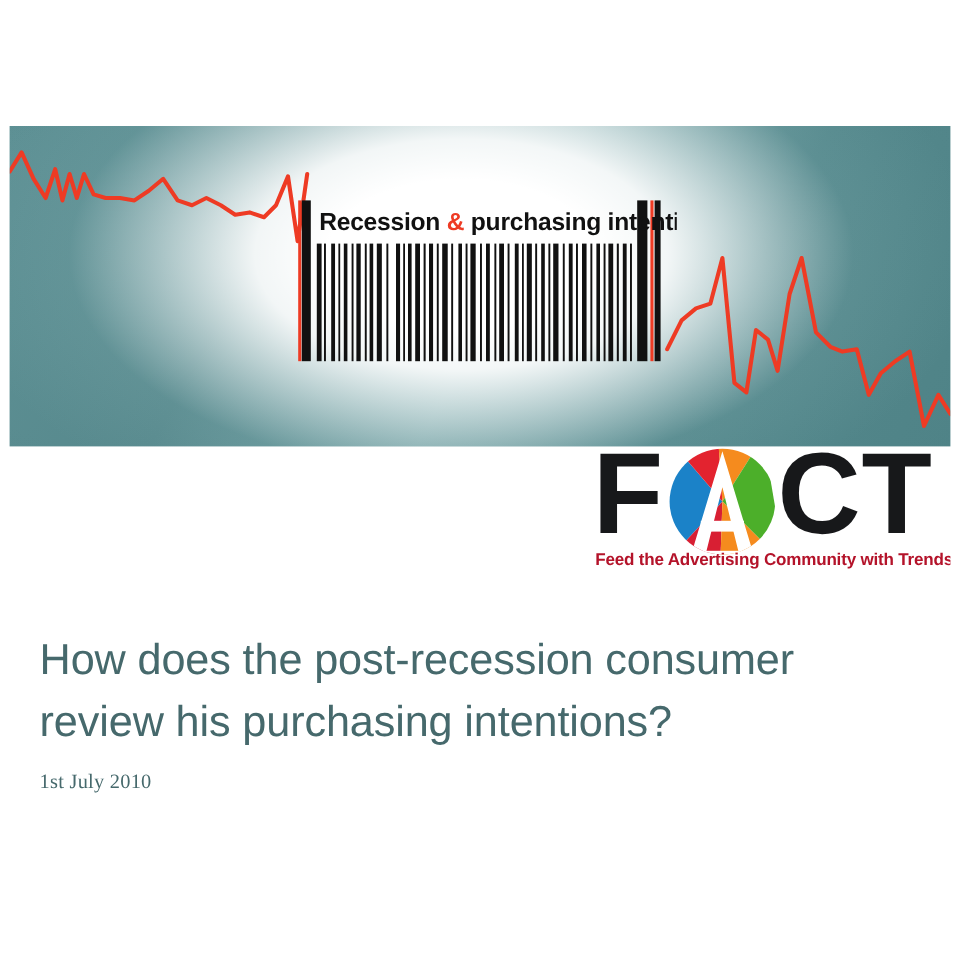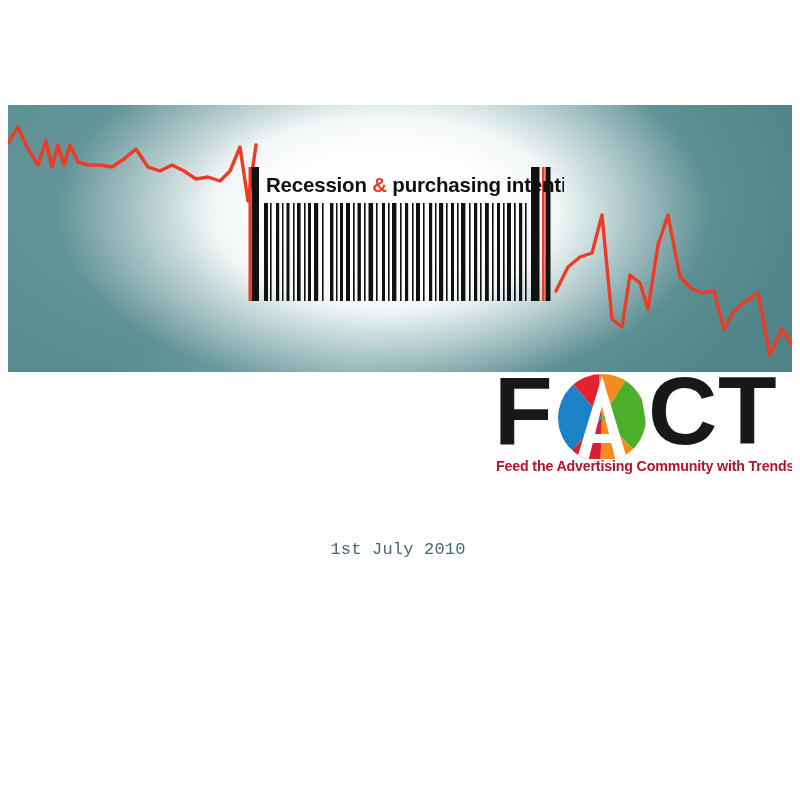--- a/index.html
+++ b/index.html
@@ -82,26 +82,25 @@
     font-size: 36px;
     line-height: 1.42;
     font-weight: 400;
     color: #46696c;
     letter-spacing: -0.1px;
     margin: 0;
     white-space: pre-line;
   }
   #deck-date {
     margin: 16px 0 0 0;
-    font-family: Liberation Mono, monospace;
+    font-family: Liberation Serif, serif;
     font-size: 17px;
     font-weight: 400;
     color: #46696c;
     letter-spacing: 0.2px;
-    text-align: center;
   }
 </style>
 </head>
 <body>
 
 <div id="hero-banner">
 
   <svg id="hero-line-svg" viewBox="0 0 784 267" preserveAspectRatio="none">
 
     <polyline fill="none" stroke="#ee3b24" stroke-width="3.4" stroke-linejoin="round" stroke-linecap="round" points="0,38 10,22 20,44 30,60 38,36 44,62 50,40 56,60 62,40 70,57 80,60 92,60 104,62 116,54 128,44 140,62 152,66 164,60 176,66 188,74 200,72 212,76 222,66 232,42 240,96 248,40"></polyline>
@@ -211,14 +210,16 @@
 
     <text id="logo-c" x="156" y="78" font-family="Liberation Sans, sans-serif" font-size="96" font-weight="bold" fill="#17181a">C</text>
 
     <text id="logo-t" x="226" y="78" font-family="Liberation Sans, sans-serif" font-size="96" font-weight="bold" fill="#17181a">T</text>
 
     <text id="logo-tagline" x="4" y="105" font-family="Liberation Sans, sans-serif" font-size="14.2" font-weight="bold" fill="#b4132a" letter-spacing="-0.15">Feed the Advertising Community with Trends</text>
   </svg>
 </div>
 
 <div id="title-block">
+  <h1 id="deck-title">How does the post-recession consumer
+review his purchasing intentions?</h1>
   <p id="deck-date">1st July 2010</p>
 </div>
 
 </body></html>

